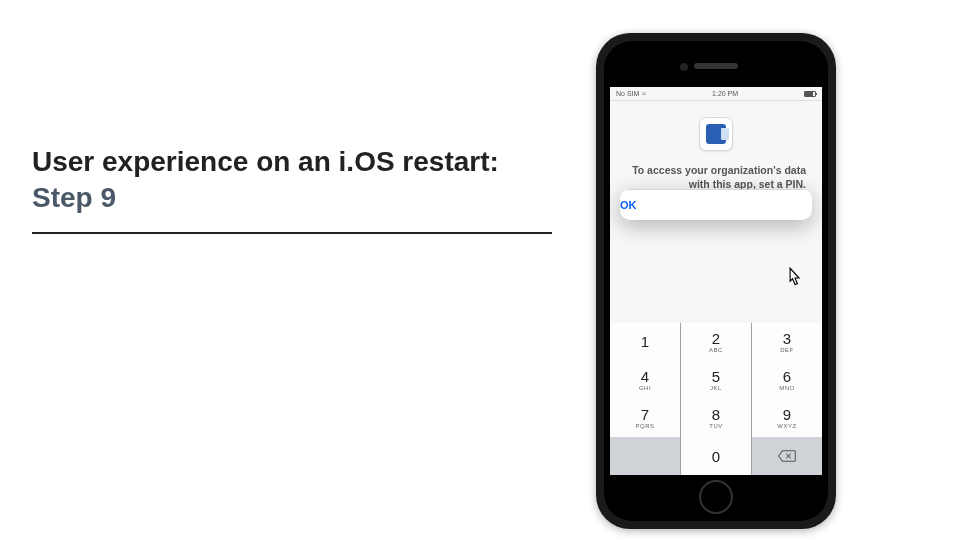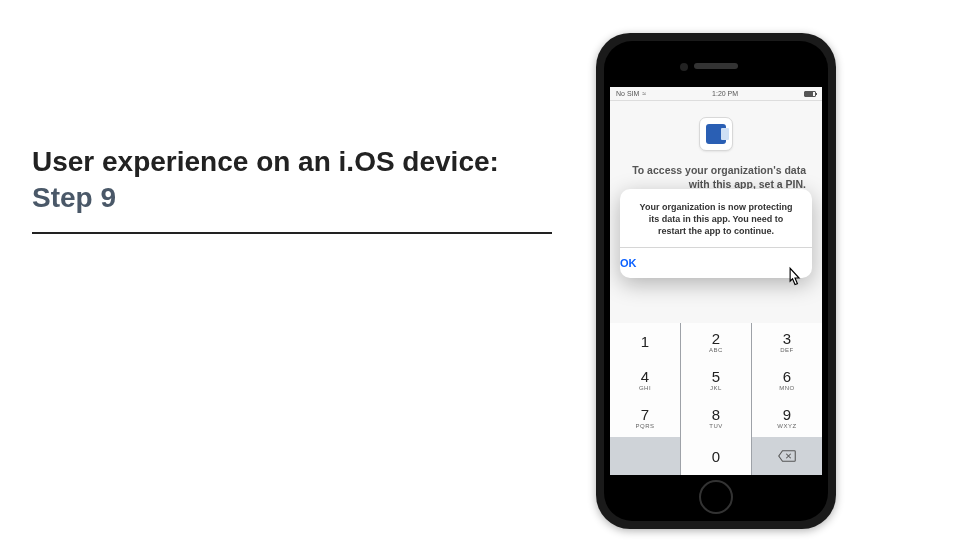--- a/index.html
+++ b/index.html
@@ -234,21 +234,21 @@
   .key.del { background: #cfd3d8; }
   .del-glyph {
     width: 18px; height: 12px;
     position: relative;
   }
 </style>
 </head>
 <body>
 
 <div class="slide-title">
-  <div class="title-line1">User experience on an i.OS device:</div>
+  <div class="title-line1">User experience on an i.OS restart:</div>
   <div class="title-line2">Step 9</div>
 </div>
 <div class="divider"></div>
 
 <div class="phone">
   <div class="phone-inner">
     <div class="speaker"></div>
     <div class="camera"></div>
     <div class="home"></div>
 
@@ -268,21 +268,20 @@
       </div>
 
       <div class="app-area">
         <div class="app-icon">
           <div class="outlook-glyph"></div>
         </div>
         <div class="app-heading">To access your organization's data with this app, set a PIN.</div>
       </div>
 
       <div class="alert">
-        <div class="alert-body">Your organization is now protecting its data in this app. You need to restart the app to continue.</div>
         <div class="alert-sep"></div>
         <div class="alert-btn">OK</div>
       </div>
 
       <svg class="pointer" viewBox="0 0 32 32">
         <path d="M10 4 L10 20 L13 17 L16 24 L19 23 L16 16 L21 16 Z" fill="#fff" stroke="#000" stroke-width="1.4"></path>
       </svg>
 
       <div class="keypad">
         <div class="key-row">

